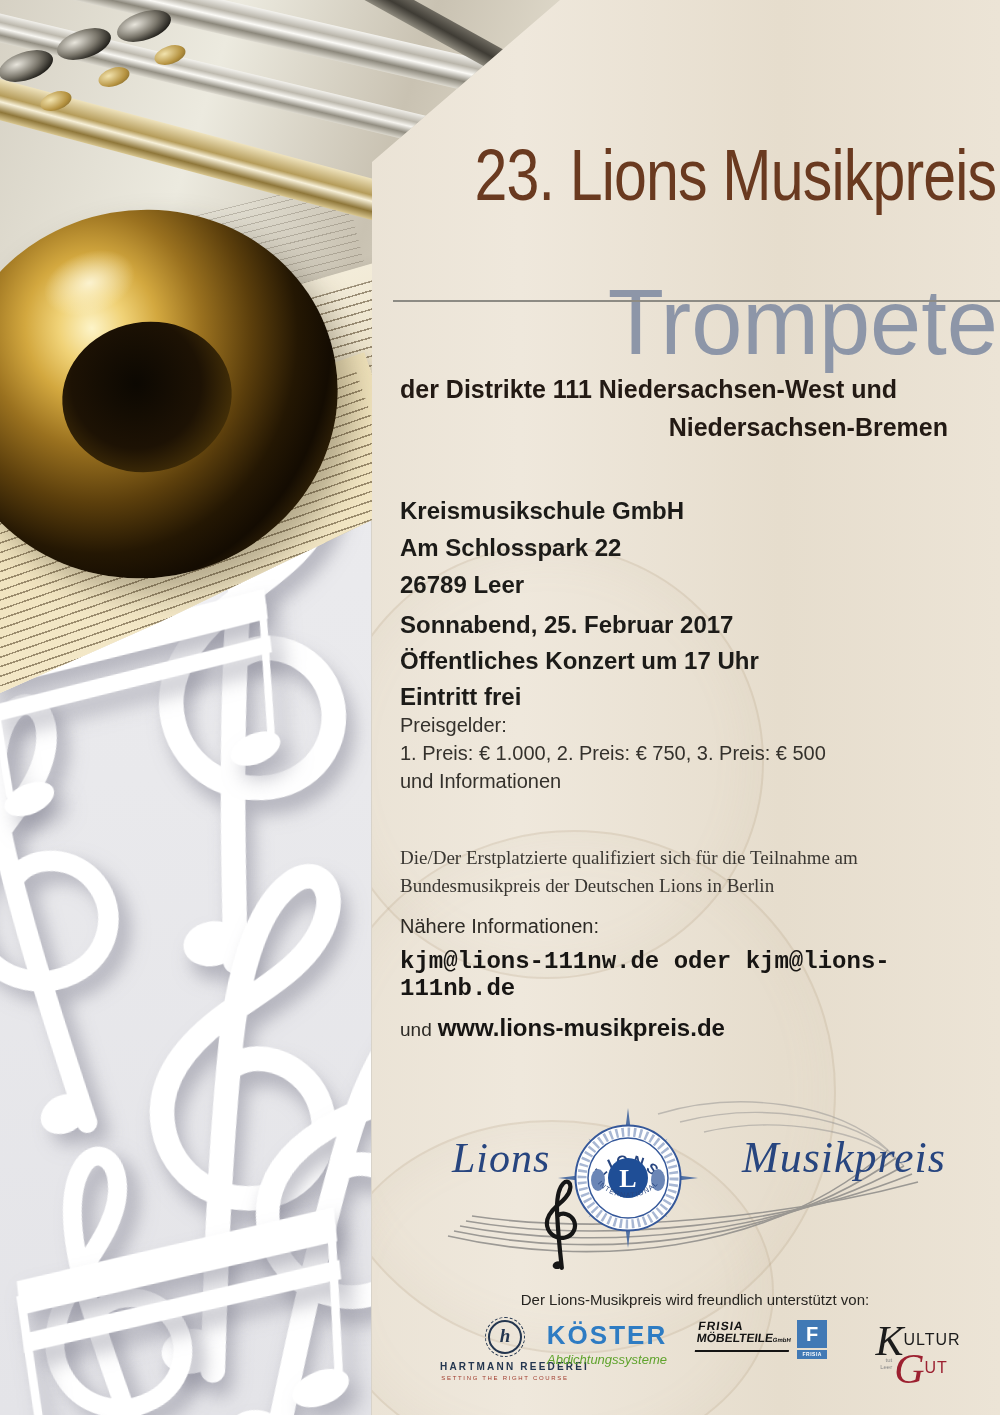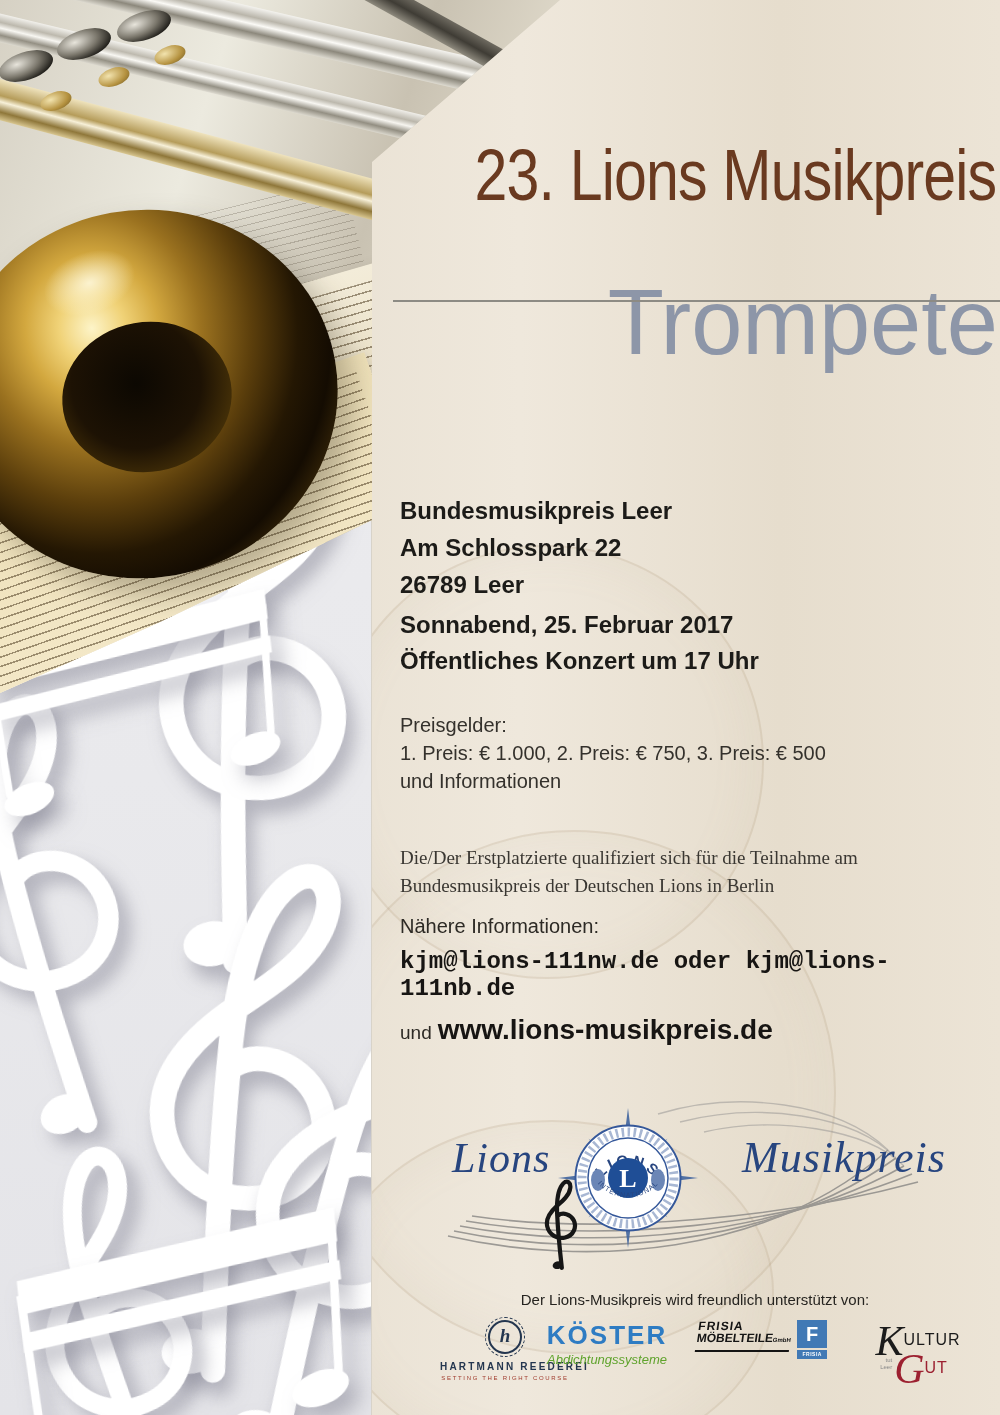--- a/index.html
+++ b/index.html
@@ -81,21 +81,21 @@
   .districts{top:370px;width:548px;font-size:25px;font-weight:bold;line-height:38px;color:#231a14;white-space:nowrap;}
   .districts .d2{text-align:right;white-space:normal;}
   .venue{top:492px;font-size:24px;font-weight:bold;line-height:37px;color:#1c1b18;}
   .event{top:607px;font-size:24px;font-weight:bold;line-height:36px;color:#1c1b18;}
   .prizes{top:711px;font-size:20px;line-height:28px;color:#34312c;}
   .qualification{top:844px;font-size:19px;line-height:28px;color:#3a3732;font-family:Liberation Serif, serif;}
   .contact{top:915px;color:#2d2a25;}
   .contact .c-head{font-size:20px;}
   .contact .c-mails{margin-top:10px;font-size:24px;font-weight:bold;color:#171513;font-family:Liberation Mono, monospace;}
   .contact .c-web{margin-top:12px;font-size:19px;}
-  .contact .c-web .site{font-size:28px;font-weight:bold;color:#171513;margin-left:6px;}
+  .contact .c-web .site{font-size:24px;font-weight:bold;color:#171513;margin-left:6px;}
 
   
   .logoblock{position:absolute;left:390px;top:1088px;width:610px;height:195px;z-index:5;}
   .logoblock .word{position:absolute;font-family:"Liberation Serif",serif;font-style:italic;
                    color:#27457f;letter-spacing:1px;}
   .word-left{left:62px;top:46px;font-size:42px;}
   .word-right{left:352px;top:44px;font-size:44px;}
   .swoosh{position:absolute;left:28px;top:0;}
   .emblem{position:absolute;left:168px;top:20px;}
   .logo-clef{position:absolute;left:148px;top:90px;height:96px;}
@@ -208,31 +208,34 @@
     <div class="bell"></div>
     <div class="bell-throat"></div>
     <div class="bell-high"></div>
   </div>
 
   <h1 class="title">23. Lions Musikpreis</h1>
   <h2 class="subtitle">Trompete</h2>
   <div class="rule"></div>
 
   <section class="sec districts">
+    <div class="d1">der Distrikte 111 Niedersachsen-West und</div>
+    <div class="d2">Niedersachsen-Bremen</div>
   </section>
 
   <section class="sec venue">
-    <div>Bundesmusikpreis Leer</div>
+    <div>Kreismusikschule GmbH</div>
     <div>Am Schlosspark 22</div>
     <div>26789 Leer</div>
   </section>
 
   <section class="sec event">
     <div>Sonnabend, 25. Februar 2017</div>
     <div>Öffentliches Konzert um 17 Uhr</div>
+    <div>Eintritt frei</div>
   </section>
 
   <section class="sec prizes">
     <div>Preisgelder:</div>
     <div>1. Preis: € 1.000, 2. Preis: € 750, 3. Preis: € 500</div>
     <div>und Informationen</div>
   </section>
 
   <section class="sec qualification">
     <div>Die/Der Erstplatzierte qualifiziert sich für die Teilnahme am</div>

